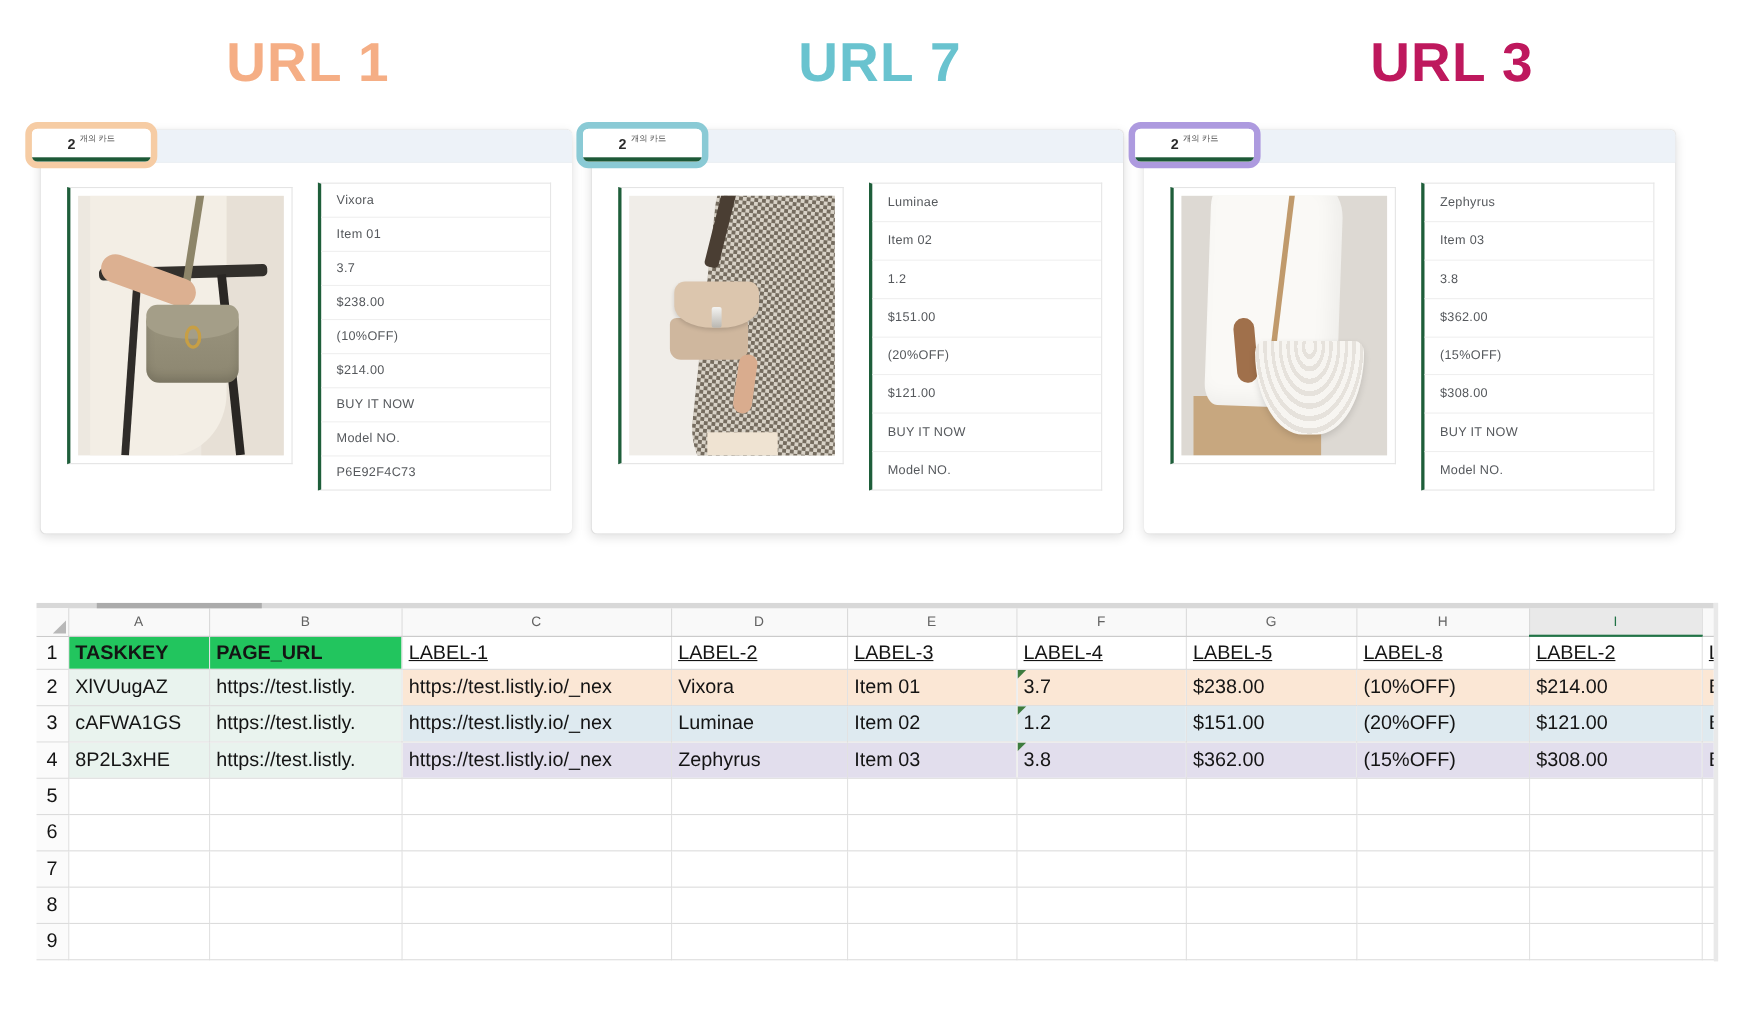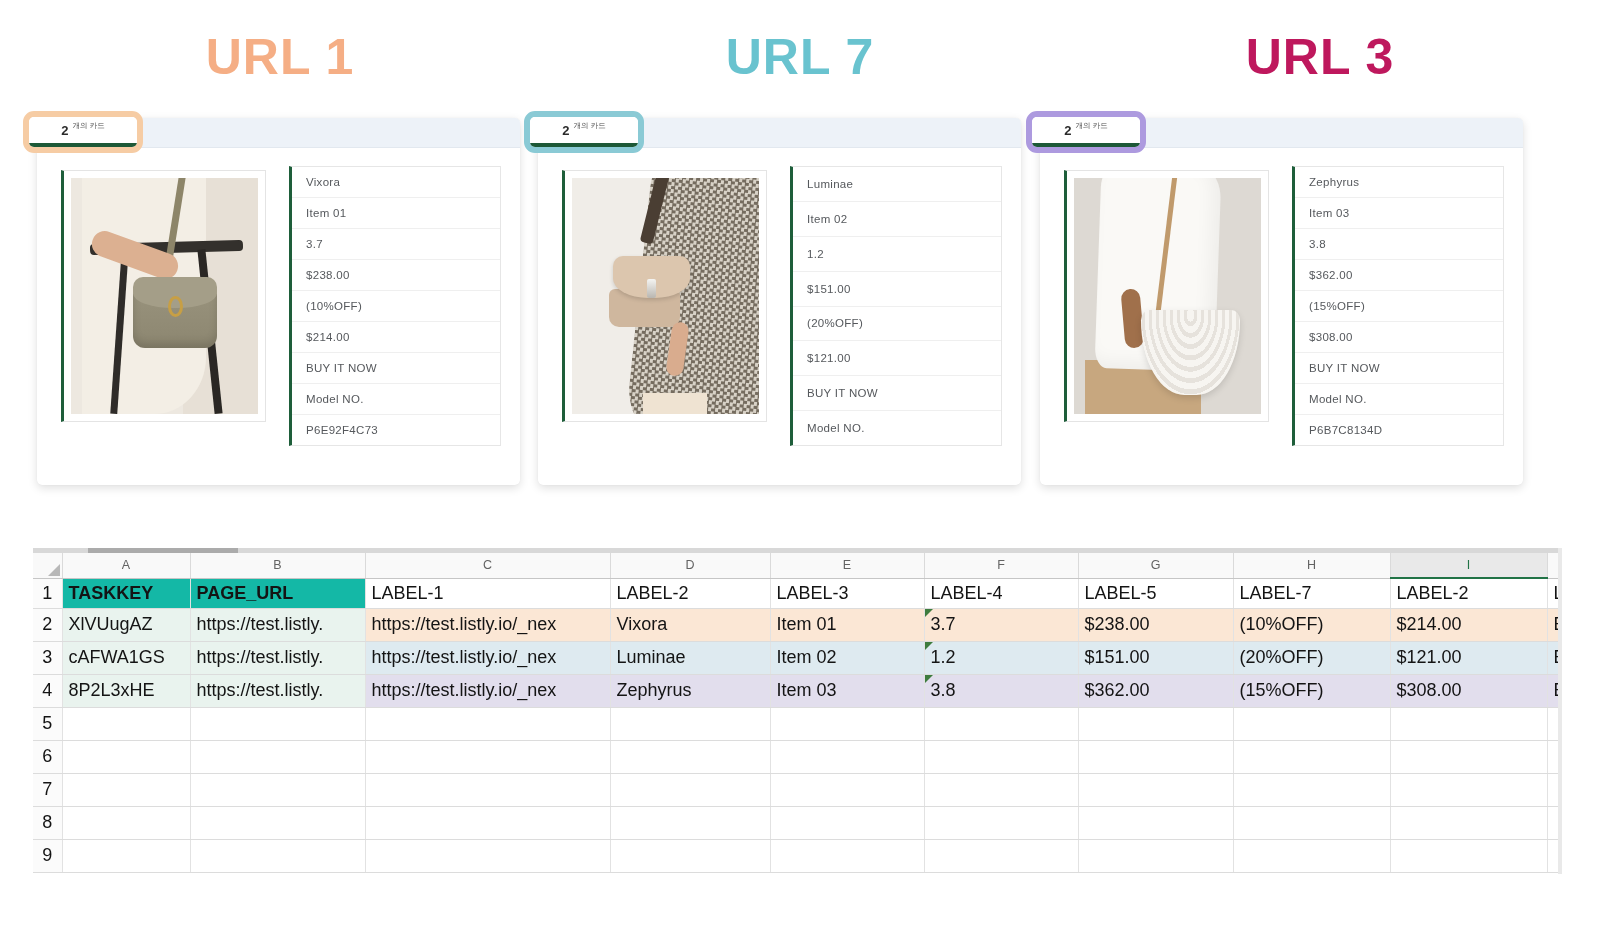--- a/index.html
+++ b/index.html
@@ -94,22 +94,22 @@
   tr.colhead td { background:#F9F9F9; color:#636363; font-size:12.5px; text-align:center;
     padding:0; border-right:1px solid #DADADA; border-bottom:1px solid #C6C6C6; }
   td.corner { background:#F3F3F3; position:relative; }
   .tri-corner { position:absolute; right:2px; bottom:2px; width:0; height:0;
     border-bottom:12px solid #B8B8B8; border-left:12px solid transparent; }
   tr.colhead td.sel { background:#E9E9E9; color:#217346; border-bottom:2px solid #217346; }
 
   tr.r1 { height:30px; }
   td.gut { background:#FBFBFB; color:#5E5E5E; font-size:13px; text-align:center; padding:0;
     border-right:1px solid #CFCFCF; border-bottom:1px solid #E4E4E4; }
-  td.g { background:#14b8a6; color:#fff; font-weight:700; border:1px solid #2E2E2E; }
-  td.lbl { background:#fff; border-right:1px solid #D8D8D8; border-bottom:1px solid #CFCFCF; }
+  td.g { background:#22c55e; color:#fff; font-weight:700; border:1px solid #2E2E2E; }
+  td.lbl { background:#fff; border-right:1px solid #D8D8D8; border-bottom:1px solid #CFCFCF;text-decoration:underline; }
 
   tr.dr { height:33px; }
   td.mint { background:#E9F3EE; border:1px solid #4A4A4A; }
   td.c { border-right:none; border-bottom:2px solid #FDFDFD; position:relative; }
   td.dk-l { border-left:1px solid #3F3F3F; }
   tr.p td.c { background:#FBE7D5; }
   tr.b td.c { background:#DEEAF0; }
   tr.v td.c { background:#E2DEED; }
   .tri { position:absolute; top:0; left:0; width:0; height:0;
     border-top:8px solid #3E7C3E; border-right:8px solid transparent; }
@@ -264,23 +264,20 @@
           <span>(15%OFF)</span>
         </div>
       <div class="frow">
           <span>$308.00</span>
         </div>
       <div class="frow">
           <span>BUY IT NOW</span>
         </div>
       <div class="frow">
           <span>Model NO.</span>
-        </div>
-      <div class="frow">
-          <span>P6B7C8134D</span>
         </div>
     </div>
   </div>
 </div>
 
 <div class="sheet-wrap">
   <div class="hscroll">
       <div class="thumb"></div>
     </div>
   <table class="sheet">
@@ -315,21 +312,21 @@
     </tr>
     <tr class="r1">
       <td class="gut">1</td>
       <td class="g">TASKKEY</td>
       <td class="g">PAGE_URL</td>
       <td class="lbl">LABEL-1</td>
       <td class="lbl">LABEL-2</td>
       <td class="lbl">LABEL-3</td>
       <td class="lbl">LABEL-4</td>
       <td class="lbl">LABEL-5</td>
-      <td class="lbl">LABEL-7</td>
+      <td class="lbl">LABEL-8</td>
       <td class="lbl">LABEL-2</td>
       <td class="lbl">L</td>
     </tr>
     <tr class="dr p">
       <td class="gut">2</td>
       <td class="mint">XlVUugAZ</td>
       <td class="mint">https://test.listly.</td>
       <td class="c dk-l">https://test.listly.io/_nex</td>
       <td class="c">Vixora</td>
       <td class="c">Item 01</td>

